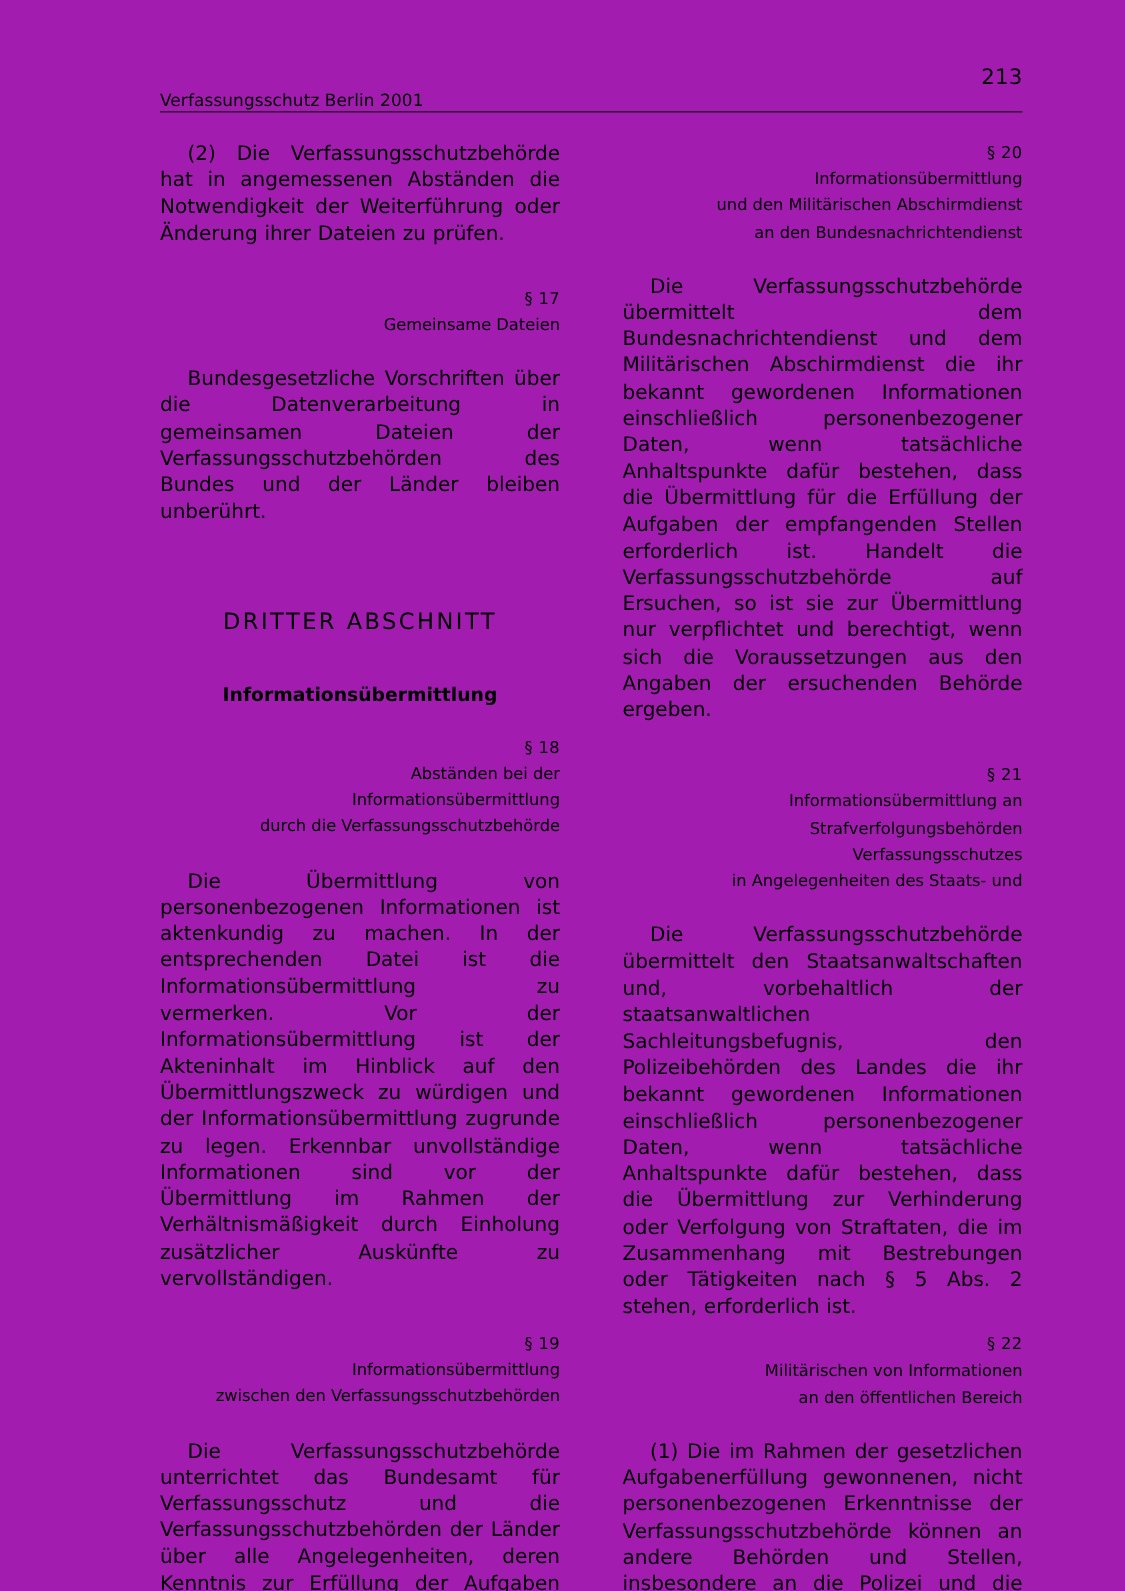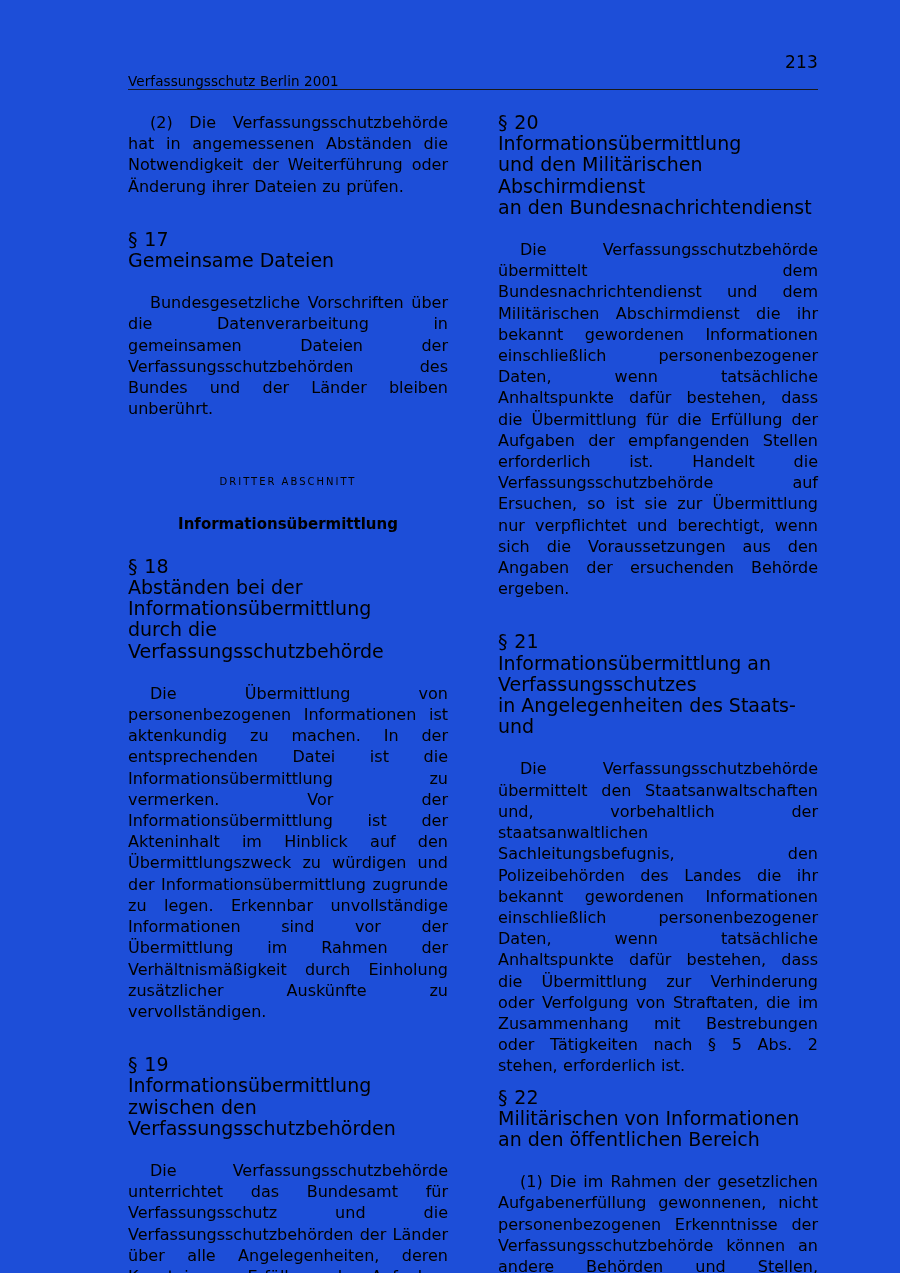--- a/index.html
+++ b/index.html
@@ -10,21 +10,21 @@
   }
   body {
     font-family: "DejaVu Sans", sans-serif;
     color: #000000;
   }
   .page {
     position: relative;
     width: 900px;
     height: 1273px;
     margin: 0 auto;
-    background: #1d4ed8;
+    background: #a21caf;
     overflow: hidden;
     box-sizing: border-box;
   }
 
   
   .page-header {
     position: absolute;
     left: 128px;
     top: 52px;
     width: 690px;
@@ -77,39 +77,39 @@
     text-justify: inter-word;
     margin: 0;
     hyphens: manual;
     word-spacing: 0.02em;
   }
   .para.indent {
     text-indent: 22px;
   }
 
   .heading-block {
-    text-align: left;
-    font-size: 19px;
+    text-align: right;
+    font-size: 13px;
     line-height: 21.2px;
     margin: 0;
   }
   .heading-block .sect-num {
     display: block;
     letter-spacing: 0.3px;
   }
   .heading-block .sect-line {
     display: block;
   }
 
   .section-label {
     text-align: center;
-    font-size: 10px;
+    font-size: 18px;
     line-height: 21.2px;
     letter-spacing: 2.0px;
-    margin: 0;
+    margin: 16px;
   }
   .section-title {
     text-align: center;
     font-size: 15px;
     line-height: 21.2px;
     font-weight: bold;
     margin: 0;
   }
 
   
@@ -192,20 +192,21 @@
 
       <div class="sp-m"></div>
 
       <p class="para indent">Die Verfassungsschutzbehörde übermittelt dem Bundesnachrichtendienst und dem Militärischen Abschirmdienst die ihr bekannt gewordenen Informationen einschließlich personenbezogener Daten, wenn tatsächliche Anhaltspunkte dafür bestehen, dass die Übermittlung für die Erfüllung der Aufgaben der empfangenden Stellen erforderlich ist. Handelt die Verfassungsschutzbehörde auf Ersuchen, so ist sie zur Übermittlung nur verpflichtet und berechtigt, wenn sich die Voraussetzungen aus den Angaben der ersuchenden Behörde ergeben.</p>
 
       <div class="sp-l"></div>
 
       <div class="heading-block">
         <span class="sect-num">§ 21</span>
         <span class="sect-line">Informationsübermittlung an</span>
+        <span class="sect-line">Strafverfolgungsbehörden</span>
         <span class="sect-line">Verfassungsschutzes</span>
         <span class="sect-line">in Angelegenheiten des Staats- und</span>
       </div>
 
       <div class="sp-m"></div>
 
       <p class="para indent">Die Verfassungsschutzbehörde übermittelt den Staatsanwaltschaften und, vorbehaltlich der staatsanwaltlichen Sachleitungsbefugnis, den Polizeibehörden des Landes die ihr bekannt gewordenen Informationen einschließlich personenbezogener Daten, wenn tatsächliche Anhaltspunkte dafür bestehen, dass die Übermittlung zur Verhinderung oder Verfolgung von Straftaten, die im Zusammenhang mit Bestrebungen oder Tätigkeiten nach § 5 Abs. 2 stehen, erforderlich ist.</p>
 
       <div class="sp-xs"></div>
 

